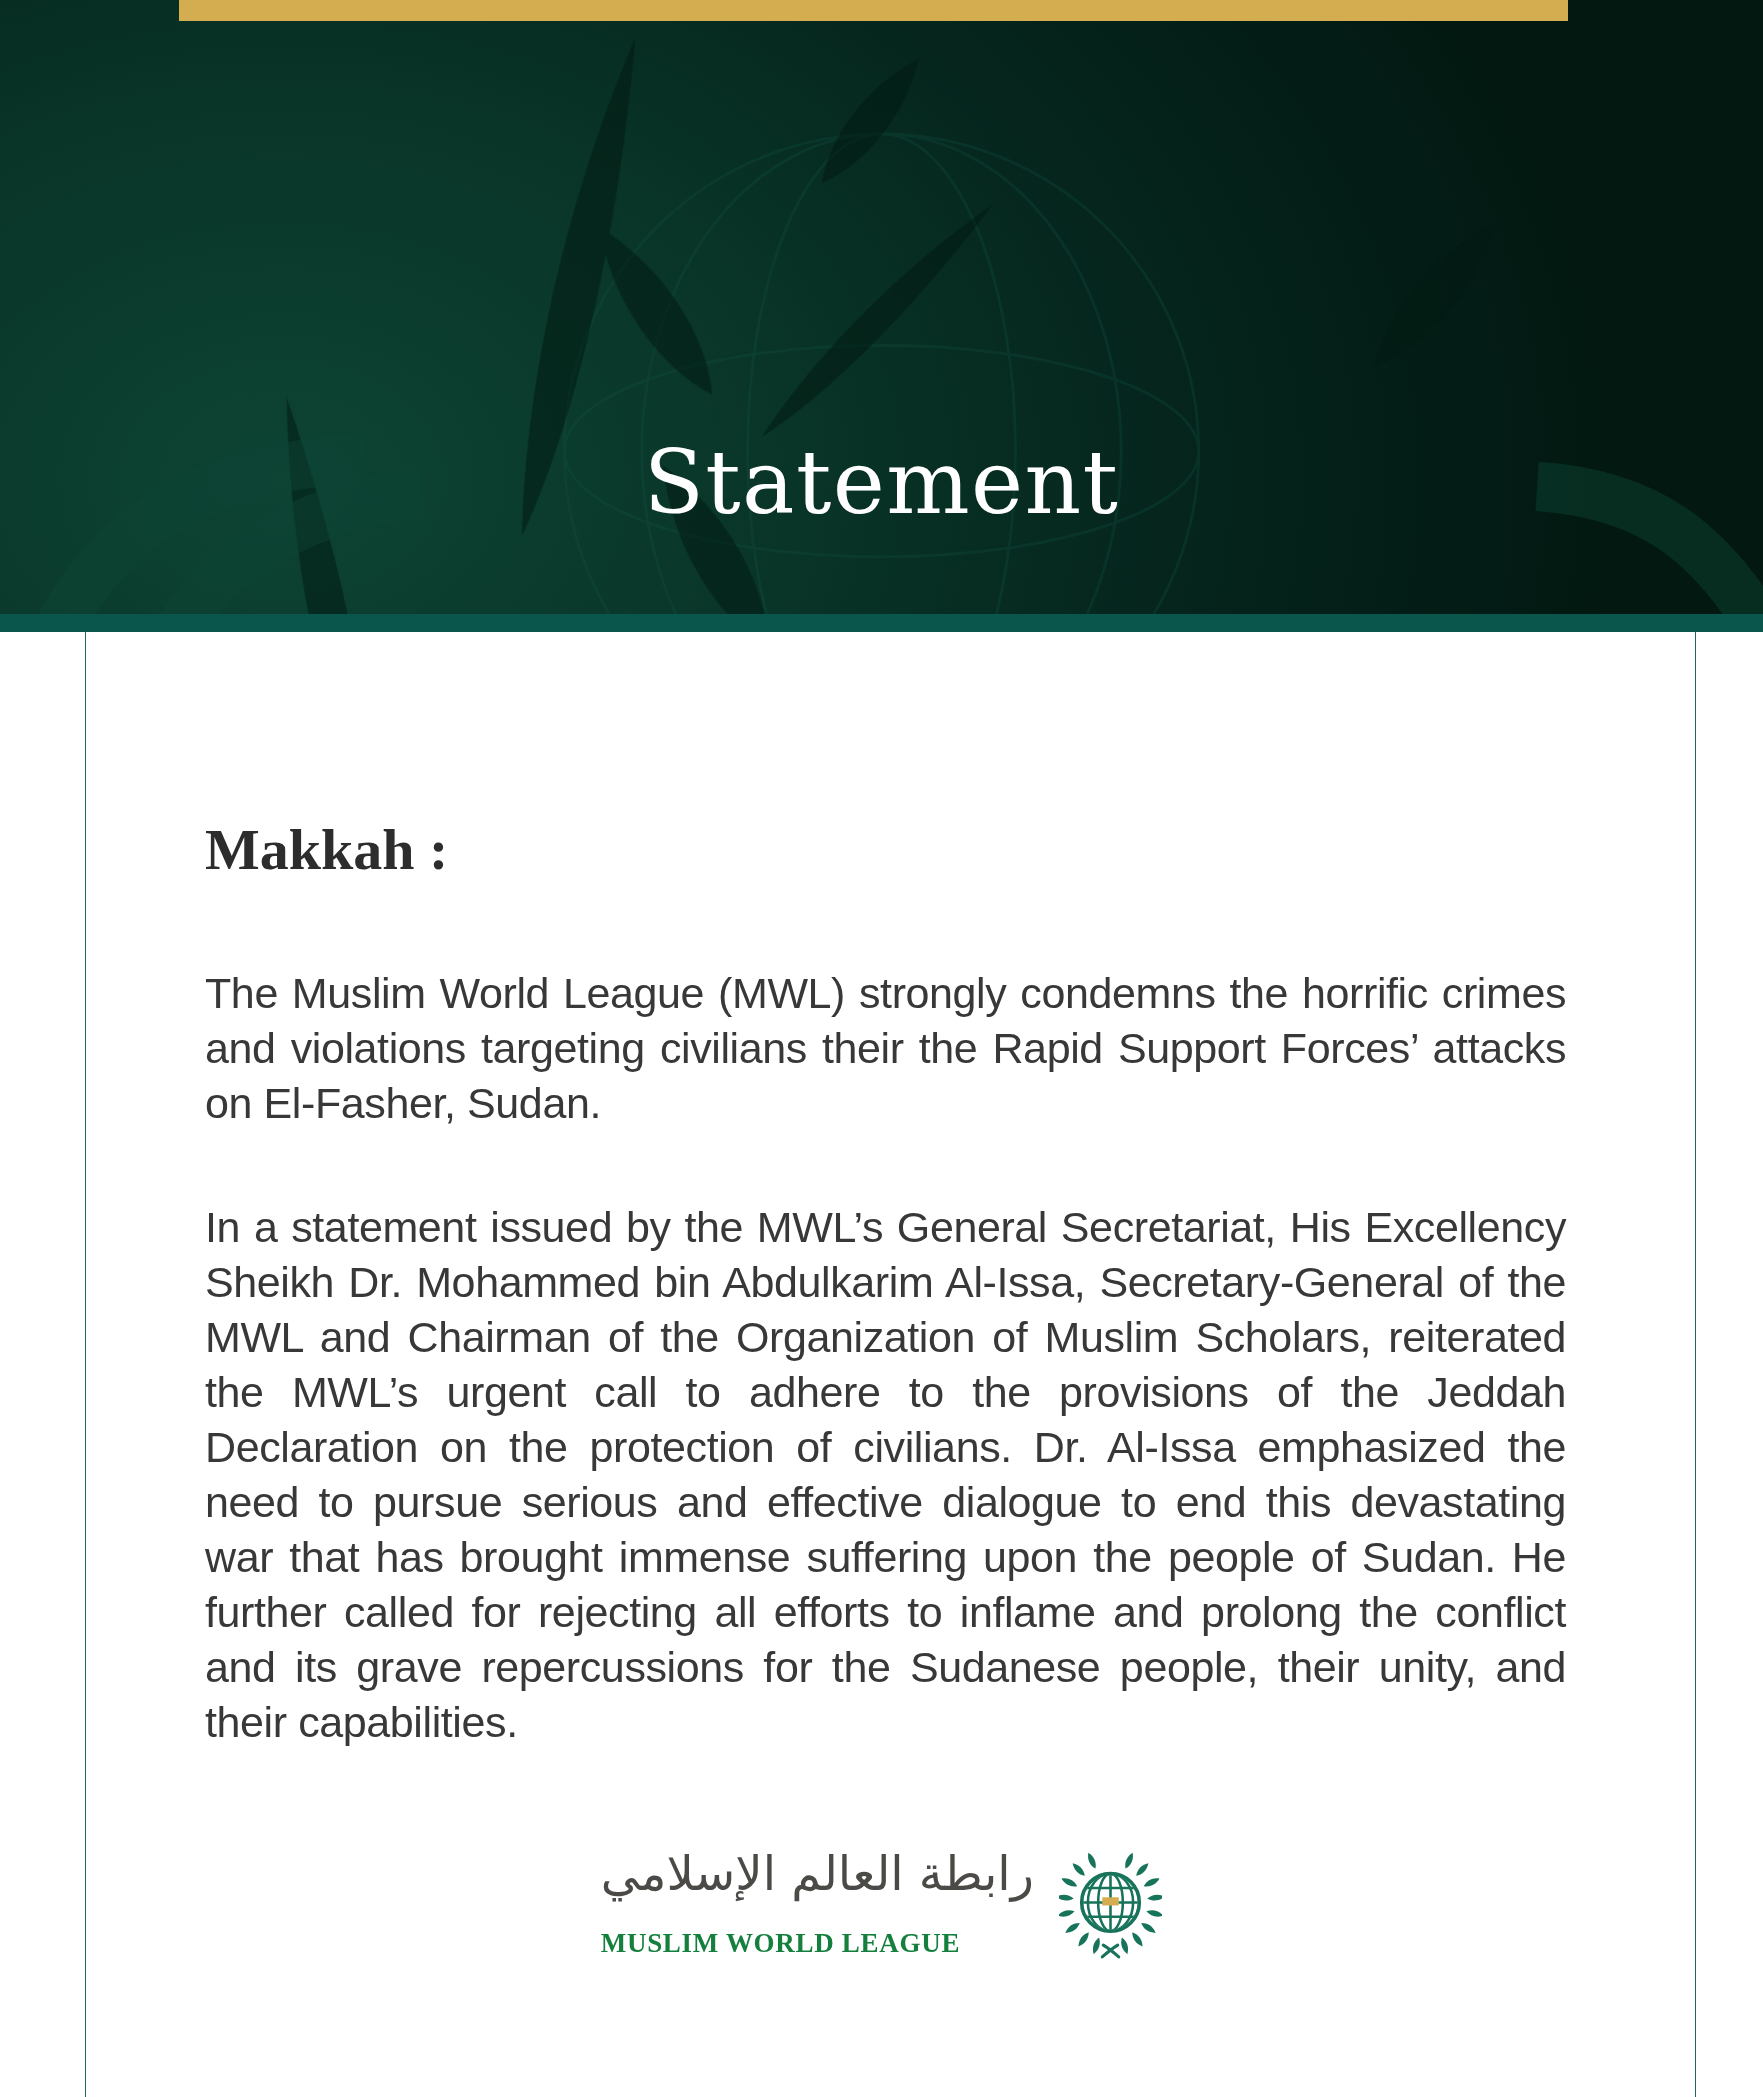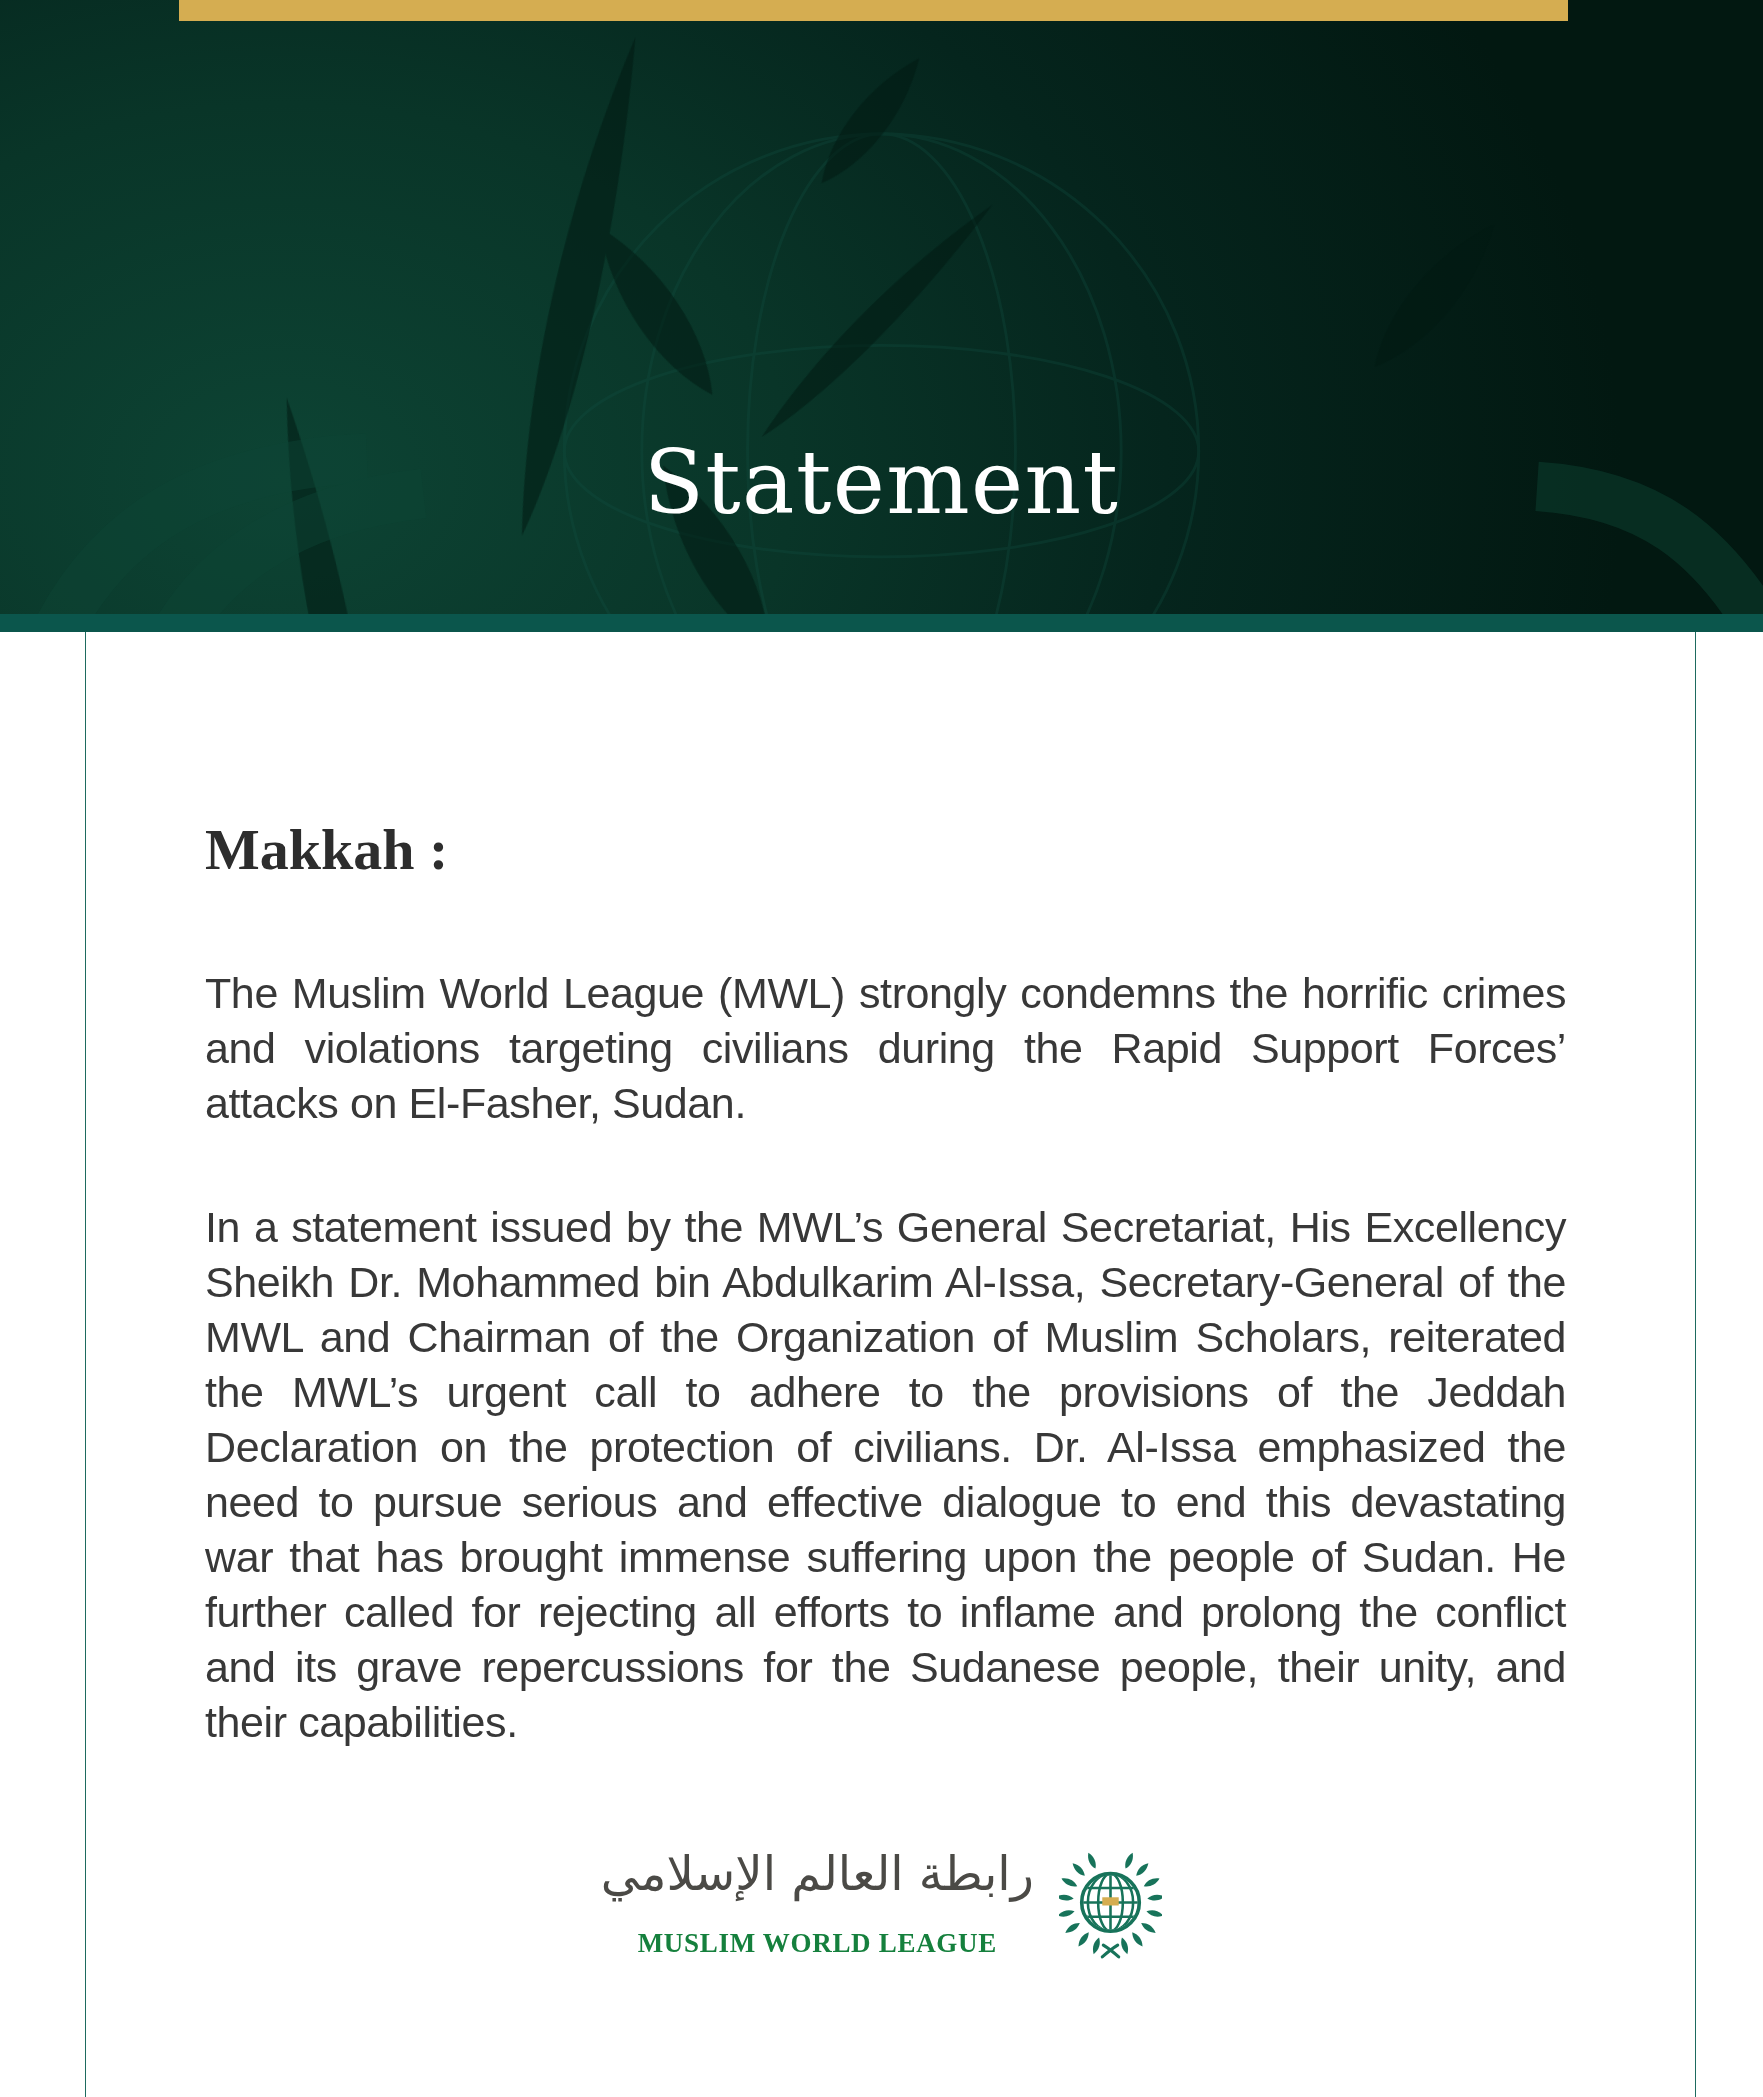--- a/index.html
+++ b/index.html
@@ -45,21 +45,21 @@
   .content p{
     margin:0 0 69px 0;
     font-size:43px;line-height:55px;letter-spacing:-0.4px;
     color:#383838;text-align:justify;
   }
   
   .logo-row{
     position:absolute;top:1839px;left:0;width:1763px;
     display:flex;justify-content:center;align-items:flex-end;gap:25.4px;
   }
-  .logo-text{display:flex;flex-direction:column;align-items:center;padding-bottom:1.4px;}
+  .logo-text{display:flex;flex-direction:column;padding-bottom:1.4px;}
   .arabic-wordmark{
     font-family:"DejaVu Sans",sans-serif;
     font-size:48px;line-height:68px;color:#4b4a46;white-space:nowrap;
   }
   .latin-wordmark{
     margin-top:21px;
     font-family:"Liberation Serif","DejaVu Serif",serif;
     font-size:27px;line-height:31px;font-weight:bold;letter-spacing:0.7px;
     color:#15803d;white-space:nowrap;
   }
@@ -101,21 +101,21 @@
   <div class="gold-bar"></div>
   <h1 class="page-title">Statement</h1>
 </header>
 
 <div class="teal-band"></div>
 <div class="v-line left"></div>
 <div class="v-line right"></div>
 
 <main class="content">
   <h2 class="location-heading">Makkah :</h2>
-  <p>The Muslim World League (MWL) strongly condemns the horrific crimes and violations targeting civilians during the Rapid Support Forces’ attacks on El-Fasher, Sudan.</p>
+  <p>The Muslim World League (MWL) strongly condemns the horrific crimes and violations targeting civilians their the Rapid Support Forces’ attacks on El-Fasher, Sudan.</p>
   <p>In a statement issued by the MWL’s General Secretariat, His Excellency Sheikh Dr. Mohammed bin Abdulkarim Al-Issa, Secretary-General of the MWL and Chairman of the Organization of Muslim Scholars, reiterated the MWL’s urgent call to adhere to the provisions of the Jeddah Declaration on the protection of civilians. Dr. Al-Issa emphasized the need to pursue serious and effective dialogue to end this devastating war that has brought immense suffering upon the people of Sudan. He further called for rejecting all efforts to inflame and prolong the conflict and its grave repercussions for the Sudanese people, their unity, and their capabilities.</p>
 </main>
 
 <footer class="logo-row">
   <div class="logo-text">
     <div class="arabic-wordmark">رابطة العالم الإسلامي</div>
     <div class="latin-wordmark">MUSLIM WORLD LEAGUE</div>
   </div>
   <svg class="emblem" width="103" height="109" viewBox="0 0 200 212" aria-hidden="true">
     <defs>

